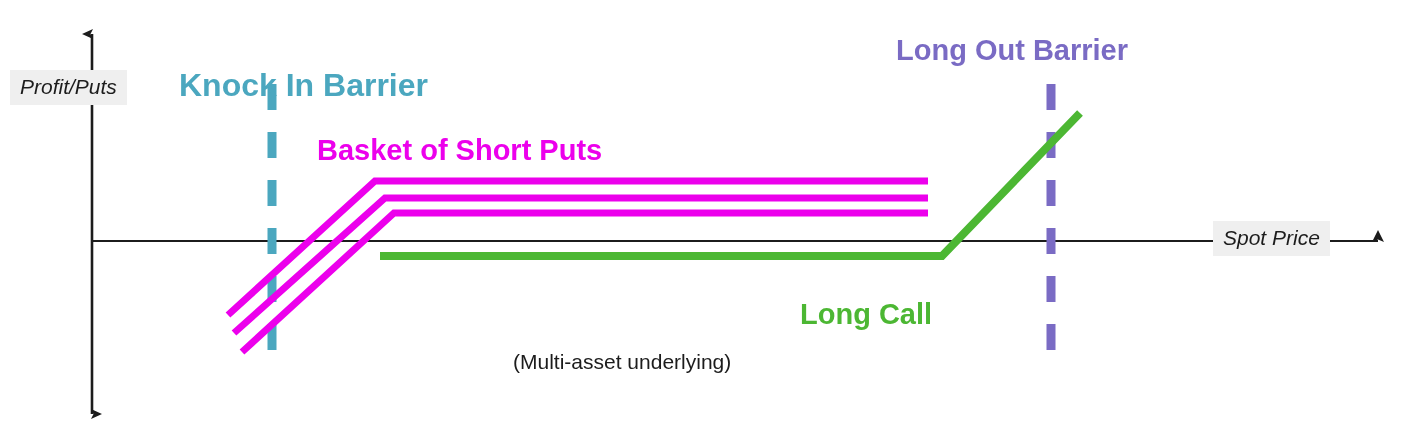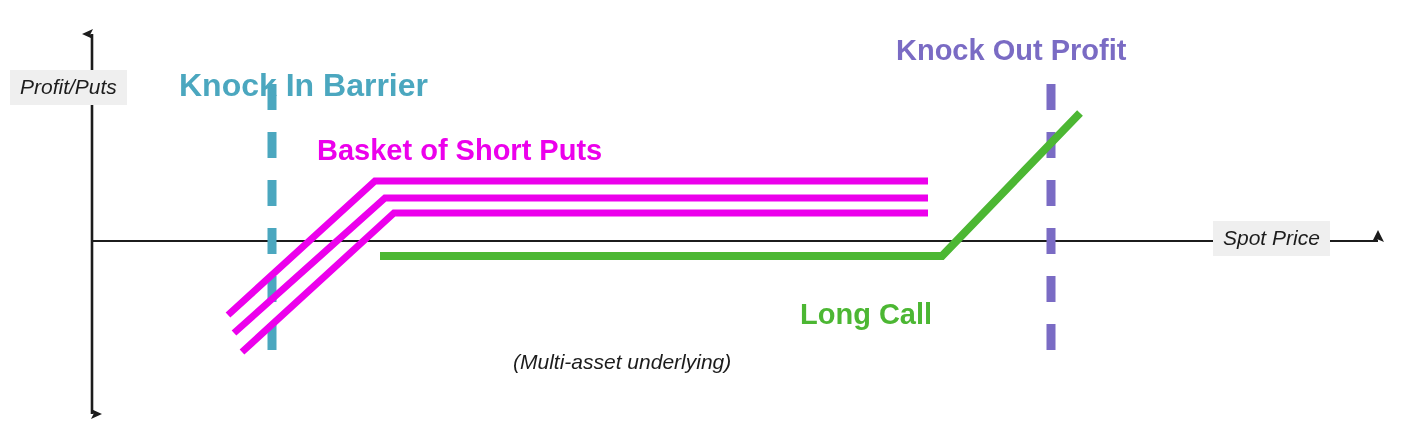--- a/index.html
+++ b/index.html
@@ -75,21 +75,20 @@
     top: 264px;
     font-size: 29px;
     color: #4cb733;
     margin-top: 36px;
   }
   #label-footnote {
     position: absolute;
     left: 513px;
     top: 350px;
     font-size: 21px;
-    font-style: italic;
     color: #1c1c1c;
     white-space: nowrap;
     font-family: "Liberation Sans", "DejaVu Sans", sans-serif;
   }
 </style>
 </head>
 <body>
 
 <div id="stage">
 
@@ -121,21 +120,21 @@
 
     <polyline points="380,256 942,256 1080,113" fill="none" stroke="#4cb733" stroke-width="8" stroke-linejoin="miter" stroke-linecap="butt"></polyline>
   </svg>
 
   <div class="axis-label" id="label-profit-loss">Profit/Puts</div>
 
   <div class="axis-label" id="label-spot-price">Spot Price</div>
 
   <div class="series-label" id="label-knock-in">Knock In Barrier</div>
 
-  <div class="series-label" id="label-knock-out">Knock Out Profit</div>
+  <div class="series-label" id="label-knock-out">Long Out Barrier</div>
 
   <div class="series-label" id="label-basket">Basket of Short Puts</div>
 
   <div class="series-label" id="label-long-call">Long Call</div>
 
   <div id="label-footnote">(Multi-asset underlying)</div>
 
 </div>
 
 </body></html>

